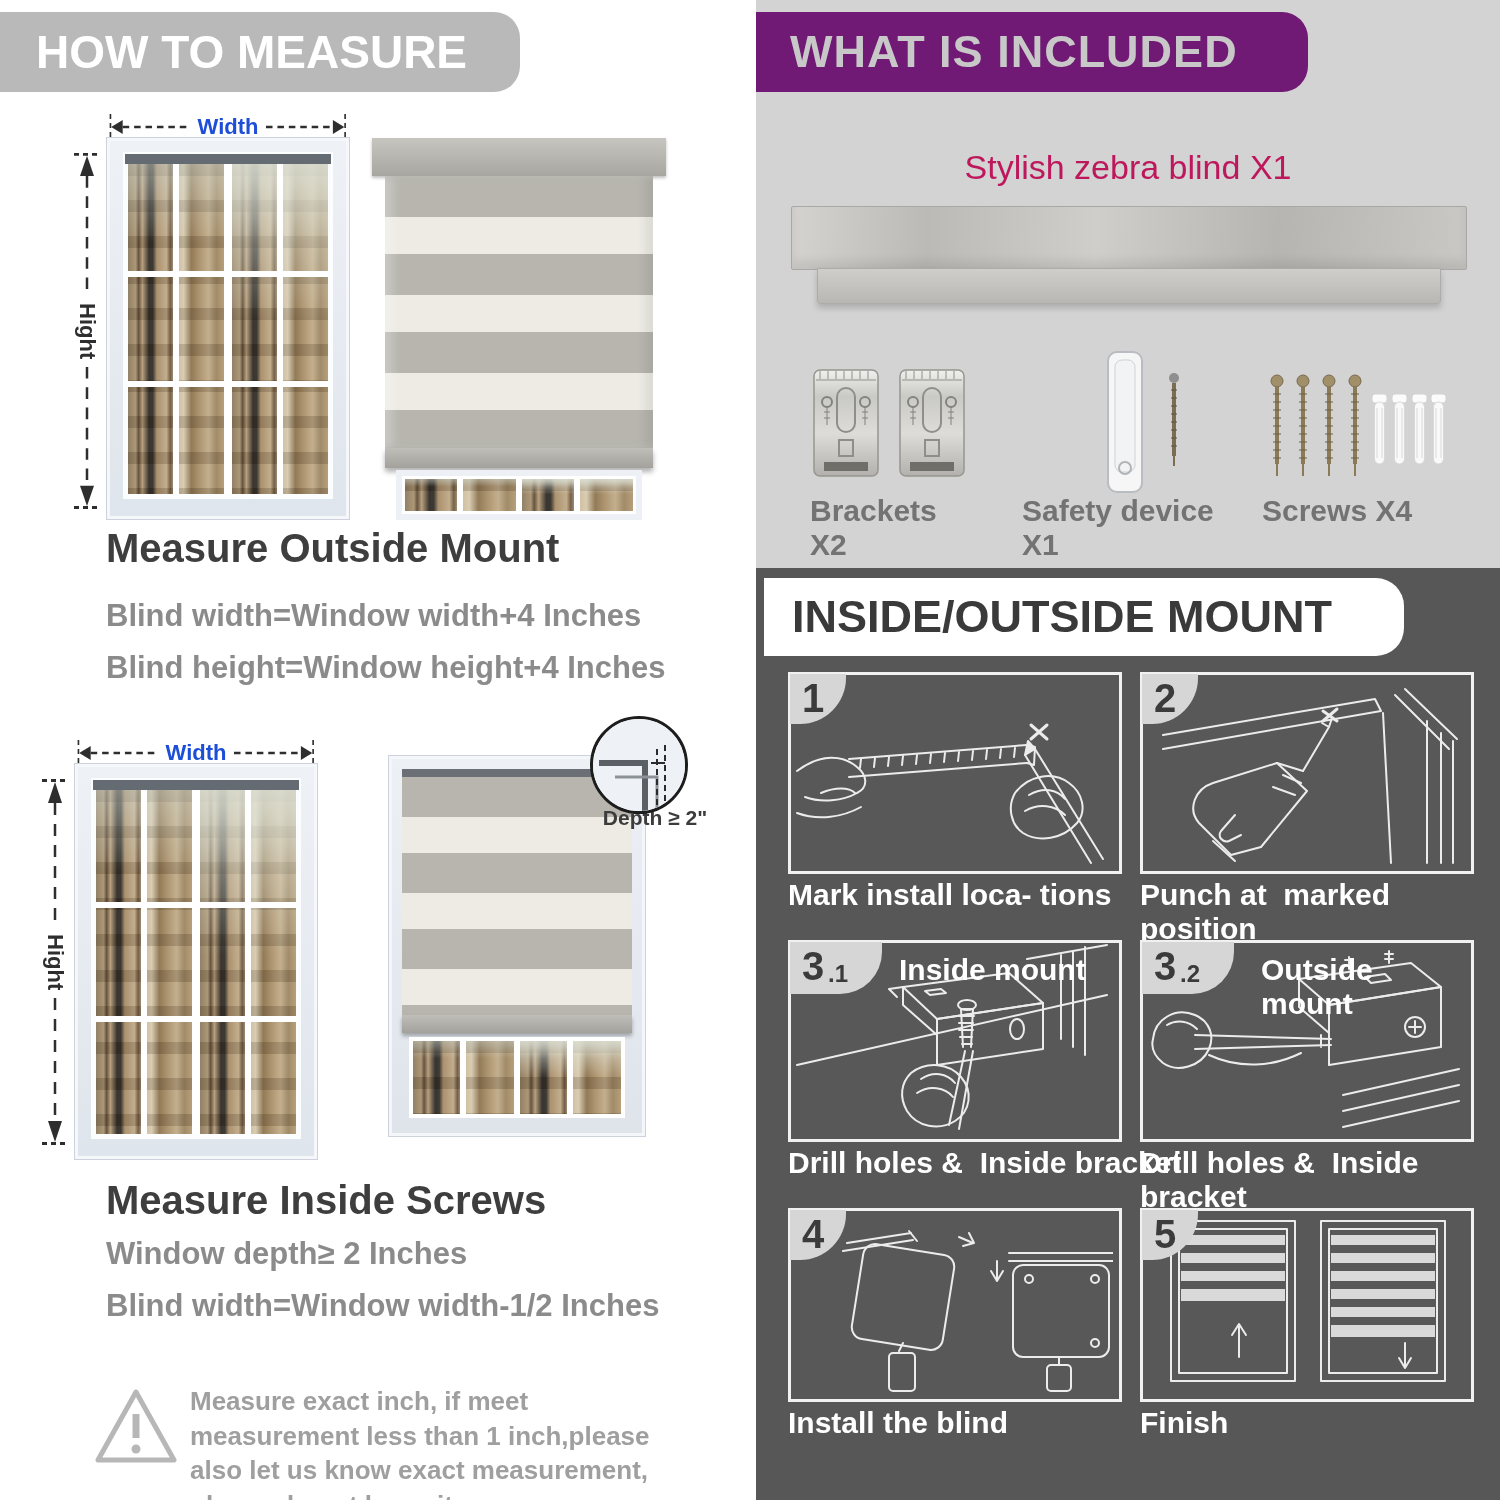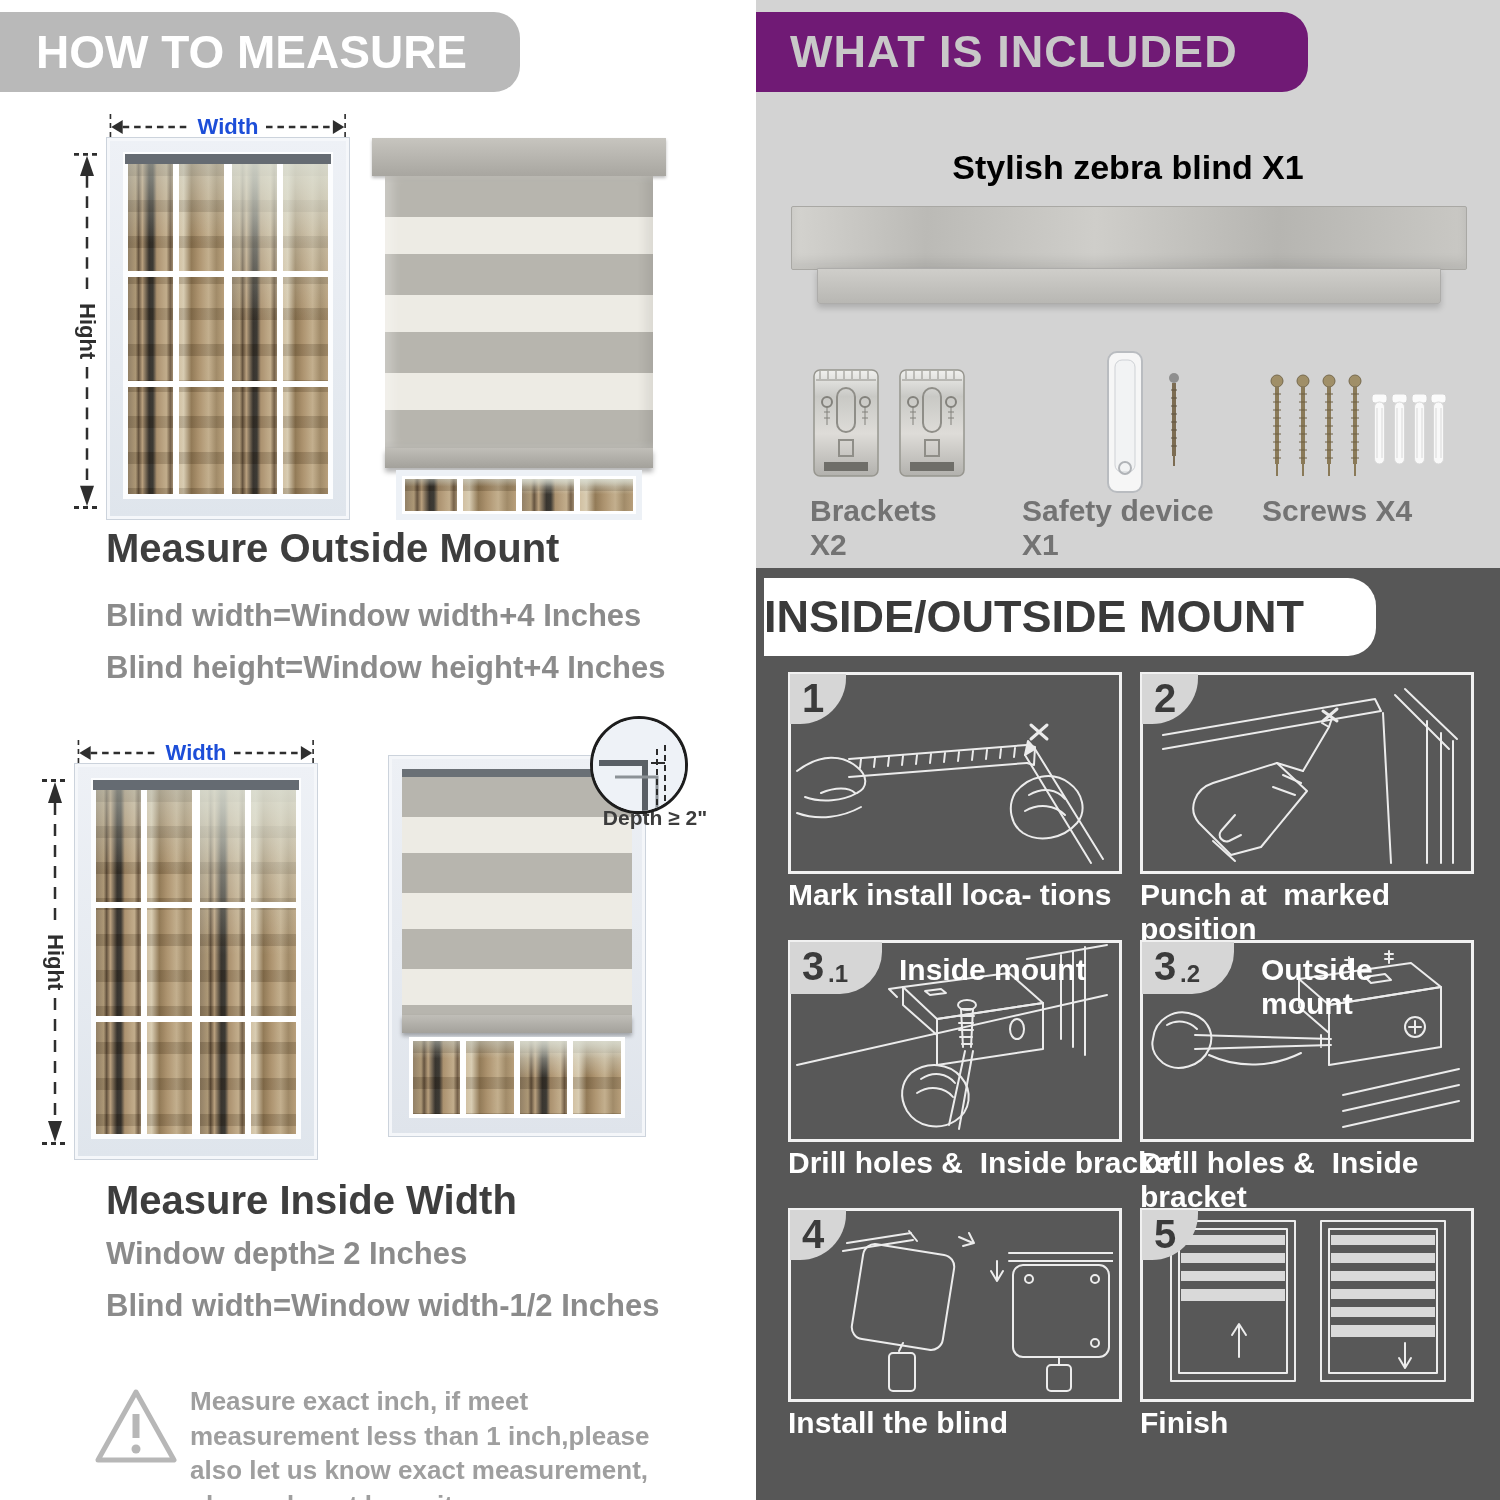--- a/index.html
+++ b/index.html
@@ -6,21 +6,21 @@
   .canvas{position:relative;width:1500px;height:1500px;background:#ffffff;
           font-family:"Liberation Sans",sans-serif;overflow:hidden;}
 
   
   .banner{position:absolute;display:flex;align-items:center;font-weight:700;}
   .banner-left{left:0;top:12px;width:484px;height:80px;background:#b9b9b9;
                border-radius:0 26px 26px 0;color:#ffffff;font-size:46px;padding-left:36px;}
   .banner-included{left:756px;top:12px;width:518px;height:80px;background:#701a75;
                border-radius:0 26px 26px 0;color:#c8c8c8;font-size:45px;padding-left:34px;letter-spacing:1px;}
   .banner-mount{left:764px;top:578px;width:612px;height:78px;background:#ffffff;
-               border-radius:0 28px 28px 0;color:#3a3a3a;font-size:45px;}
+               border-radius:0 28px 28px 0;color:#3a3a3a;font-size:45px;padding-left:28px;}
 
   
   .h-title{position:absolute;font-size:40px;font-weight:700;color:#3e3e3e;}
   .formula{position:absolute;font-size:31px;font-weight:700;color:#8b8b8b;}
   .warning-text{position:absolute;left:190px;top:1384px;width:478px;
                 font-size:26px;line-height:1.33;font-weight:700;color:#9f9f9f;}
 
   
   .warrow{position:absolute;display:flex;align-items:center;height:30px;}
   .warrow .mlabel{font-size:22px;font-weight:700;color:#1d4ed8;margin:0 8px;white-space:nowrap;}
@@ -77,21 +77,21 @@
 
   
   .depth-circle{position:absolute;left:590px;top:716px;width:92px;height:92px;border-radius:50%;
             border:3px solid #1d1d1d;background:#eef2f7;overflow:hidden;z-index:5;}
   .depth-label{position:absolute;left:576px;top:806px;width:158px;text-align:center;
             font-size:21px;font-weight:700;color:#3c3c3c;}
 
   
   .panel-top{position:absolute;left:756px;top:0;width:744px;height:568px;background:#d3d3d3;}
   .stylish-label{position:absolute;left:756px;top:148px;width:744px;text-align:center;
-            font-size:34px;font-weight:700;color:#000000;}
+            font-size:34px;font-weight:400;color:#be185d;}
   .bar-top{position:absolute;left:791px;top:206px;width:674px;height:62px;border-radius:2px;
             background:linear-gradient(92deg,#d4d3cf,#bbbab6 20%,#cfcecA 45%,#b6b5b1 72%,#c9c8c4 100%);
             border:1px solid #a9a8a4;box-shadow:inset 0 -8px 10px rgba(0,0,0,.08);}
   .bar-bottom{position:absolute;left:817px;top:268px;width:622px;height:34px;border-radius:0 0 3px 3px;
             background:linear-gradient(#cfcecA,#b8b7b3);border:1px solid #adacaa;
             box-shadow:0 4px 6px rgba(0,0,0,.18);}
   .item-label{position:absolute;font-size:30px;font-weight:700;color:#737373;text-align:left;}
 
   
   .panel-dark{position:absolute;left:756px;top:568px;width:744px;height:932px;background:#575757;}
@@ -224,21 +224,21 @@
       <rect x="0" y="0" width="92" height="92" fill="#eef2f7"></rect>
       <path d="M6,44 H52 V92" stroke="#5a6066" stroke-width="6" fill="none"></path>
       <path d="M22,58 H64 V92" stroke="#8c9297" stroke-width="3" fill="none"></path>
       <path d="M64,30 V88" stroke="#2b2b2b" stroke-width="2" stroke-dasharray="6 4" fill="none"></path>
       <path d="M72,26 V88" stroke="#2b2b2b" stroke-width="2" stroke-dasharray="6 4" fill="none"></path>
       <path d="M58,44 h14" stroke="#2b2b2b" stroke-width="2" fill="none"></path>
     </svg>
   </div>
   <div class="depth-label">Depth ≥ 2"</div>
 
-  <div class="h-title" style="left:106px;top:1178px;">Measure Inside Width</div>
+  <div class="h-title" style="left:106px;top:1178px;">Measure Inside Screws</div>
   <div class="formula" style="left:106px;top:1236px;">Window depth≥ 2 Inches</div>
   <div class="formula" style="left:106px;top:1288px;">Blind width=Window width-1/2 Inches</div>
 
   <svg class="warning-tri" width="88" height="82" viewBox="0 0 88 82">
     <path d="M44 6 L82 74 L6 74 Z" fill="none" stroke="#b7b7b7" stroke-width="5" stroke-linejoin="round"></path>
     <line x1="44" y1="28" x2="44" y2="52" stroke="#b7b7b7" stroke-width="7"></line>
     <circle cx="44" cy="63" r="4.5" fill="#b7b7b7"></circle>
   </svg>
   <div class="warning-text">Measure exact inch, if meet measurement less than 1 inch,please also let us know exact measurement, please do not leave it</div>
 

